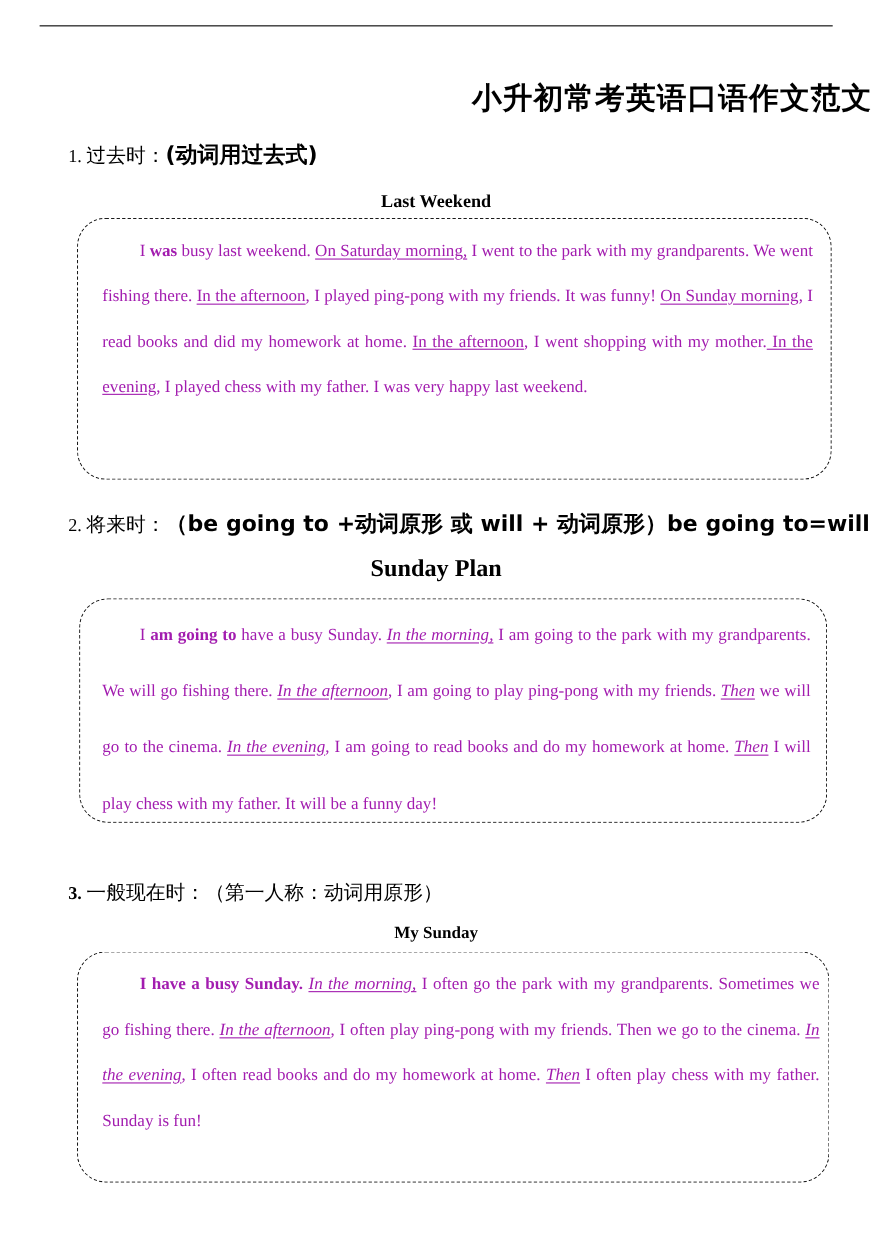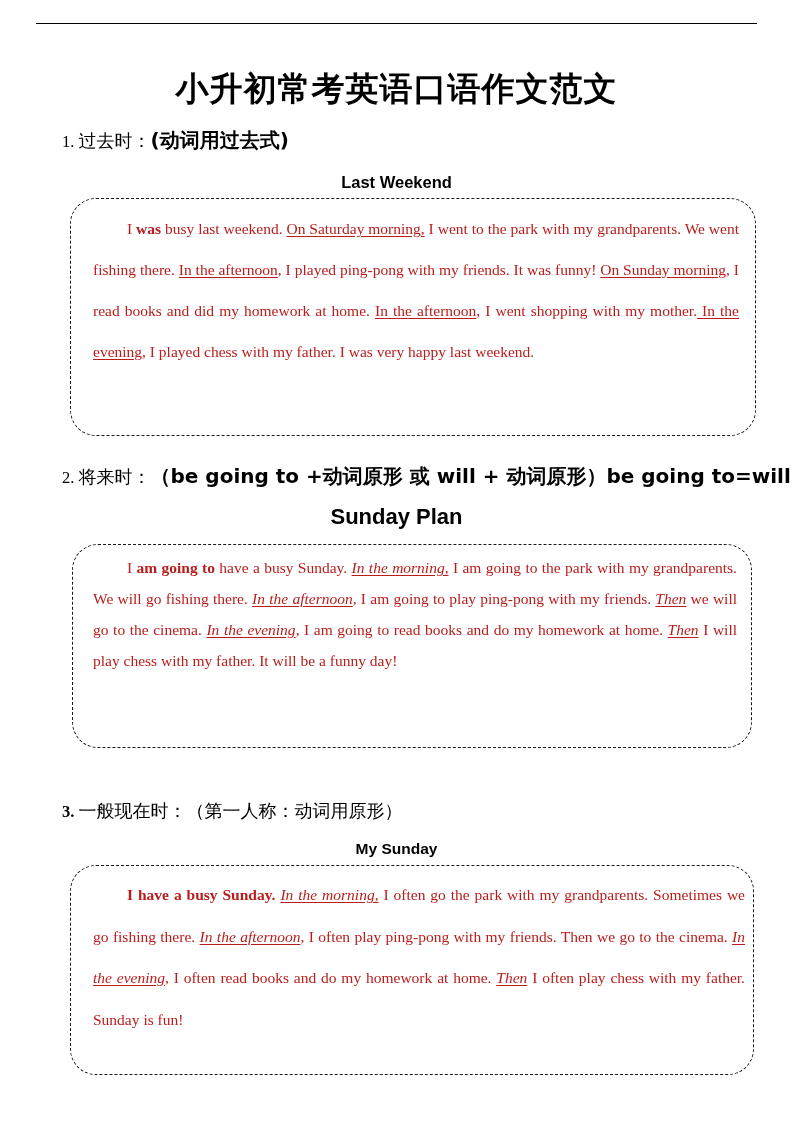--- a/index.html
+++ b/index.html
@@ -44,24 +44,24 @@
     border-bottom: 1.4px solid #000;
     width: 100%;
   }
 
   
   .doc-title {
     position: absolute;
     left: 0;
     top: 72px;
     width: 793px;
-    text-align: center;
+    text-align: right;
     font-family: Liberation Serif, serif;
     font-weight: bold;
-    font-size: 33px;
+    font-size: 27px;
     letter-spacing: 1px;
     line-height: 34px;
   }
 
   
   .section-label {
     position: absolute;
     left: 62px;
     width: 690px;
     font-size: 16.5px;
@@ -87,21 +87,21 @@
   #sec1-label { top: 129px; }
   #sec2-label { top: 465px; text-align: right; }
   #sec3-label { top: 800px; }
 
   
   .essay-heading {
     position: absolute;
     left: 0;
     width: 793px;
     text-align: center;
-    font-family: Liberation Sans, sans-serif;
+    font-family: Liberation Serif, serif;
     font-weight: bold;
   }
   #h1 { top: 173px; font-size: 16.5px; }
   #h2 { top: 504px; font-size: 22px; }
   #h3 { top: 840px; font-size: 15.5px; }
 
   
   .essay-box {
     position: absolute;
     border: 1.2px dashed #1a1a1a;
@@ -110,37 +110,37 @@
     background: transparent;
   }
   .essay-box p {
     margin: 0;
     font-family: "Liberation Serif", "DejaVu Serif", serif;
     font-size: 15.5px;
     line-height: 41px;
     text-align: justify;
     text-align-last: left;
     text-indent: 34px;
-    color: #b91c1c;
+    color: #a21caf;
     hyphens: none;
   }
   .essay-box p b { font-weight: bold; }
   .essay-box p u { text-decoration: underline; text-underline-offset: 2px; }
   .essay-box p .iu {
     font-style: italic;
     text-decoration: underline;
     text-underline-offset: 2px;
   }
 
   #box1 { left: 70px; top: 198px; width: 686px; height: 238px; padding: 9px 16px 0 22px; }
   #box2 { left: 72px; top: 544px; width: 680px; height: 204px; padding: 7px 14px 0 20px; }
   #box3 { left: 70px; top: 865px; width: 684px; height: 210px; padding: 8px 8px 0 22px; }
 
   #box1 p { line-height: 41px; }
-  #box2 p { line-height: 31px; }
+  #box2 p { line-height: 51px; }
   #box3 p { line-height: 41.5px; }
 </style>
 </head>
 <body>
 
 <div class="page">
 
   <div class="header-zone">
     <div class="header-rule"></div>
   </div>

